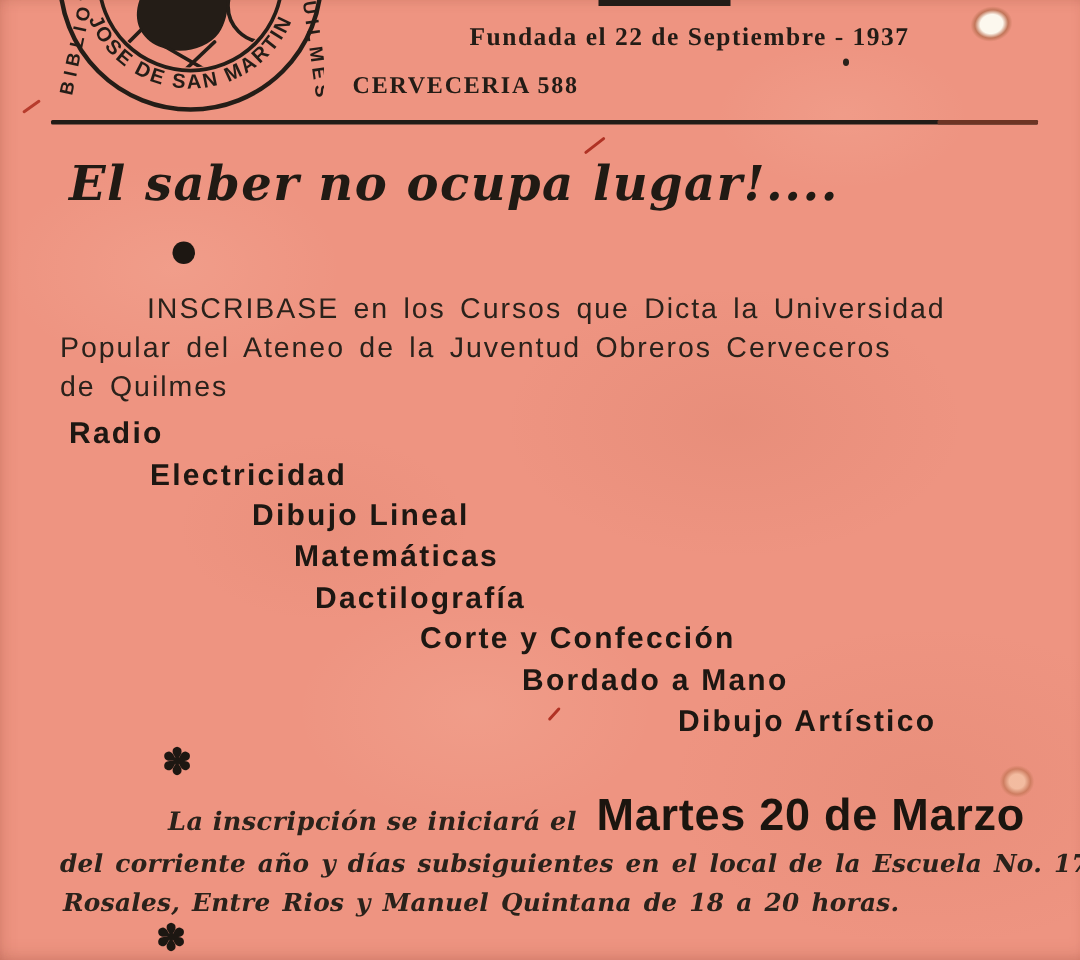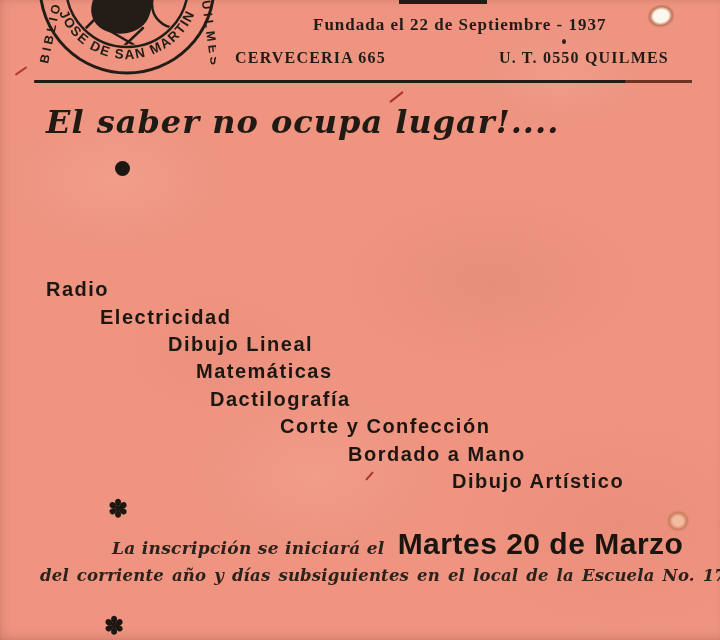--- a/index.html
+++ b/index.html
@@ -93,44 +93,49 @@
         <path d="M 72 31 L 98 46"></path>
         <path d="M 105 28 L 86 46"></path>
         <path d="M 56 20 L 42 34"></path>
       </g>
       <circle cx="138" cy="4" r="24" fill="none" stroke="#241d17" stroke-width="2.5"></circle>
     </g>
   </svg>
 
   <div class="abs topbar"></div>
   <div class="abs founded">Fundada el 22 de Septiembre - 1937</div>
-  <div class="abs addr addr-left">CERVECERIA 665</div>
-  <div class="abs addr addr-right">U. T. 0550 QUILMES</div>
+  <div class="abs addr addr-left">CERVECERIA 588</div>
   <div class="abs rule"></div>
   <div class="abs rule-tint"></div>
 
   <div class="abs slogan">El saber no ocupa lugar!....</div>
   <div class="abs bullet-dot"></div>
 
+  <div class="abs intro">
+    <div class="l1">INSCRIBASE en los Cursos que Dicta la Universidad</div>
+    <div>Popular del Ateneo de la Juventud Obreros Cerveceros</div>
+    <div>de Quilmes</div>
+  </div>
 
   <div class="abs course c0">Radio</div>
   <div class="abs course c1">Electricidad</div>
   <div class="abs course c2">Dibujo Lineal</div>
   <div class="abs course c3">Matemáticas</div>
   <div class="abs course c4">Dactilografía</div>
   <div class="abs course c5">Corte y Confección</div>
   <div class="abs course c6">Bordado a Mano</div>
   <div class="abs course c7">Dibujo Artístico</div>
 
   <div class="abs flower f1">✽</div>
   <div class="abs enroll-row">
     <span class="script enroll-lead">La inscripción se iniciará el</span>
     <span class="enroll-date">Martes 20 de Marzo</span>
   </div>
   <div class="abs script enroll-l2">del corriente año y días subsiguientes en el local de la Escuela No. 17 Leonardo</div>
+  <div class="abs script enroll-l3">Rosales, Entre Rios y Manuel Quintana de 18 a 20 horas.</div>
   <div class="abs flower f2">✽</div>
 
   <div class="abs hole1"></div>
   <div class="abs hole2"></div>
   <div class="abs scratch s1"></div>
   <div class="abs scratch s2"></div>
   <div class="abs scratch s3"></div>
   <div class="abs speck"></div>
 
 </div>

